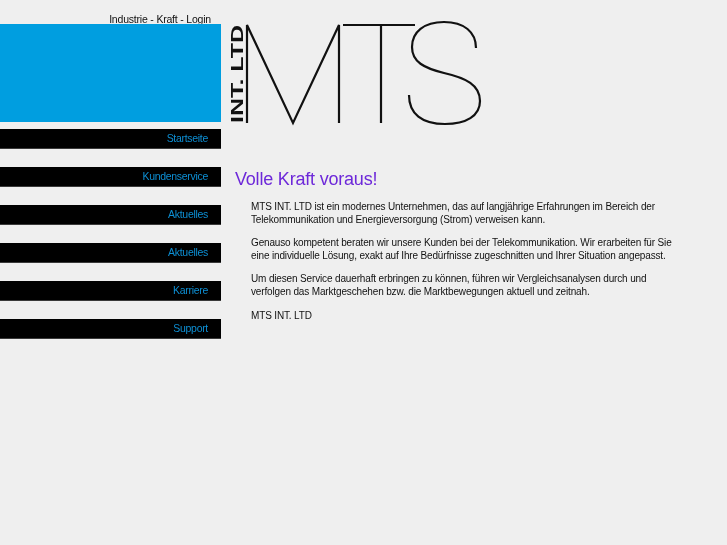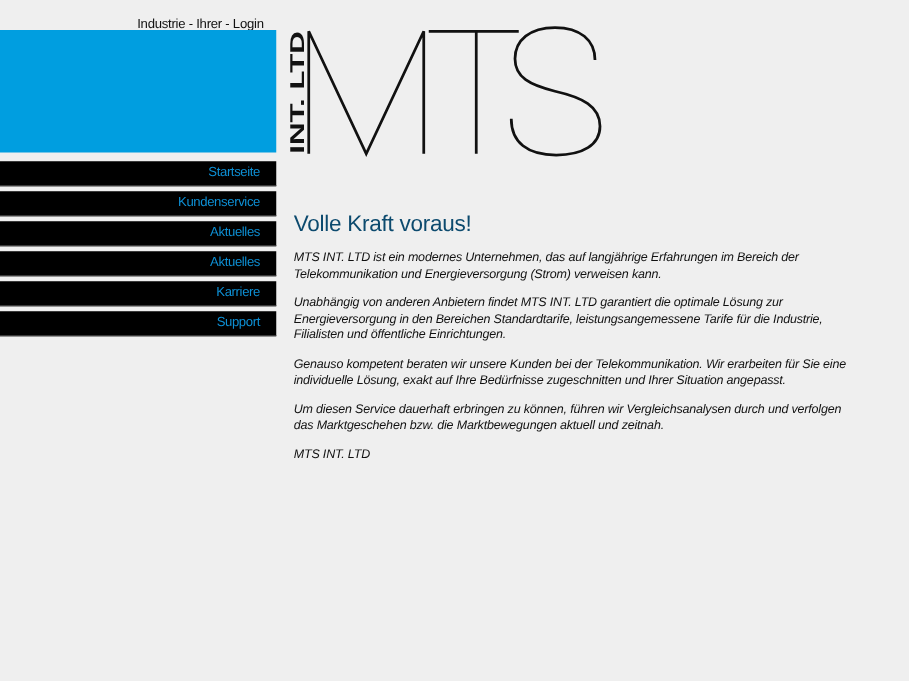--- a/index.html
+++ b/index.html
@@ -53,21 +53,21 @@
       position: absolute;
       left: 0;
       top: 129px;
       width: 221px;
       margin: 0;
       padding: 0;
       list-style: none;
     }
     .nav li {
       height: 20px;
-      margin-bottom: 4px;
+      margin-bottom: 18px;
       background: #000;
       border-bottom: 1px solid #3a3a3a;
       box-sizing: border-box;
       position: relative;
       cursor: pointer;
     }
     .nav li a {
       display: block;
       color: #0d8fd4;
       font-size: 10.5px;
@@ -80,40 +80,39 @@
     .content {
       position: absolute;
       left: 235px;
       top: 168px;
       width: 450px;
     }
     .content h1 {
       margin: 0 0 11px 0;
       font-size: 18px;
       font-weight: normal;
-      color: #0c4a6e;
+      color: #6d28d9;
       letter-spacing: -0.2px;
       line-height: 22px;
     }
     .content p {
-      margin: 0 0 11px 0;
+      margin: 0 0 11px 16px;
       font-size: 10px;
       line-height: 12.6px;
       color: #111;
       letter-spacing: -0.15px;
-      font-style: italic;
     }
   </style>
 </head>
 <body>
 
 <div class="page">
 
   <div class="top-links">
-    <a>Industrie</a><span class="sep"> - </span><a>Ihrer</a><span class="sep"> - </span><a>Login</a>
+    <a>Industrie</a><span class="sep"> - </span><a>Kraft</a><span class="sep"> - </span><a>Login</a>
   </div>
 
   <div class="blue-banner"></div>
 
   <div class="logo">
     <svg width="260" height="110" viewBox="0 0 260 110" xmlns="http://www.w3.org/2000/svg">
 
       <text x="0" y="0" transform="translate(17,105) rotate(-90)" font-family="Liberation Sans, sans-serif" font-weight="bold" font-size="16" fill="#111" textLength="98" lengthAdjust="spacingAndGlyphs">INT. LTD</text>
 
       <polyline points="21,105 21,7 67,105 113,7 113,105" fill="none" stroke="#111" stroke-width="2.2" stroke-linejoin="miter"></polyline>
@@ -148,19 +147,18 @@
         <a>Karriere</a>
       </li>
     <li>
         <a>Support</a>
       </li>
   </ul>
 
   <div class="content">
     <h1>Volle Kraft voraus!</h1>
     <p>MTS INT. LTD ist ein modernes Unternehmen, das auf langjährige Erfahrungen im Bereich der Telekommunikation und Energieversorgung (Strom) verweisen kann.</p>
-    <p>Unabhängig von anderen Anbietern findet MTS INT. LTD garantiert die optimale Lösung zur Energieversorgung in den Bereichen Standardtarife, leistungsangemessene Tarife für die Industrie, Filialisten und öffentliche Einrichtungen.</p>
     <p>Genauso kompetent beraten wir unsere Kunden bei der Telekommunikation. Wir erarbeiten für Sie eine individuelle Lösung, exakt auf Ihre Bedürfnisse zugeschnitten und Ihrer Situation angepasst.</p>
     <p>Um diesen Service dauerhaft erbringen zu können, führen wir Vergleichsanalysen durch und verfolgen das Marktgeschehen bzw. die Marktbewegungen aktuell und zeitnah.</p>
     <p>MTS INT. LTD</p>
   </div>
 
 </div>
 
 </body></html>

